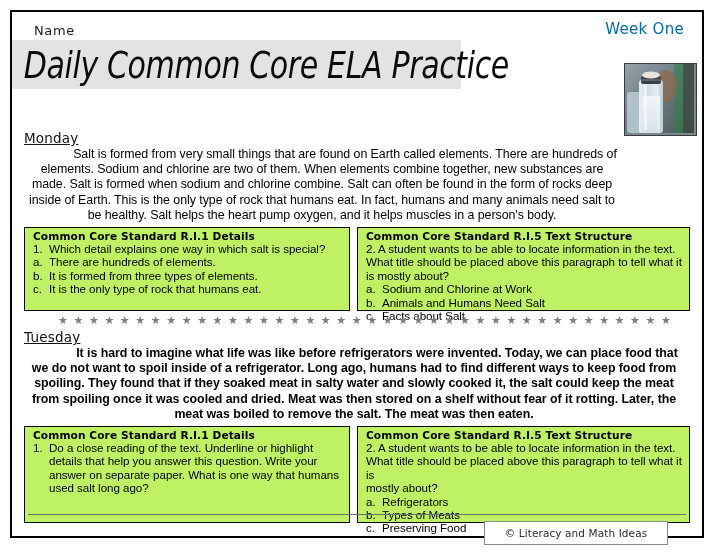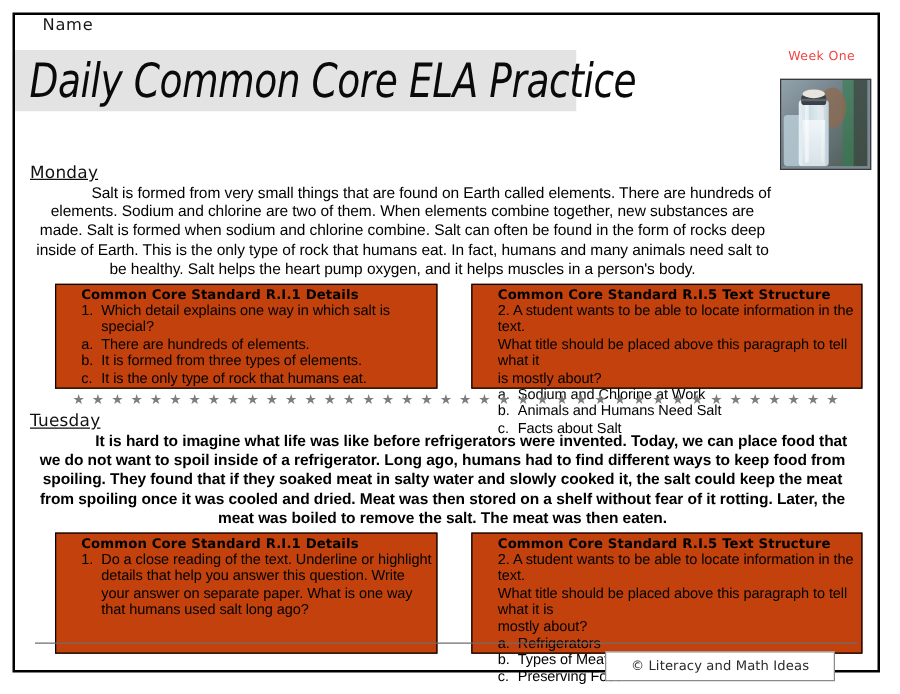--- a/index.html
+++ b/index.html
@@ -31,43 +31,42 @@
   
   .header-row {
     position: absolute;
     left: 0; top: 0;
     width: 100%;
     height: 38px;
   }
   .name-label {
     position: absolute;
     left: 22px;
-    top: 1px;
+    top: 11px;
     font-family: "DejaVu Sans", sans-serif;
     font-size: 13px;
     letter-spacing: 0.6px;
     color: #1a1a1a;
   }
   .name-line {
     position: absolute;
     left: 74px;
     top: 29px;
     width: 268px;
     height: 0;
     border-top: 1.6px solid #000000;
   }
   .week-label {
     position: absolute;
     right: 18px;
     top: 8px;
     font-family: "DejaVu Sans", sans-serif;
-    font-size: 10px;
+    font-size: 15px;
     letter-spacing: 0.3px;
-    color: #ef4444;
-    margin-top: 20px;
+    color: #0369a1;
   }
 
   
   .title-banner {
     position: absolute;
     left: 0;
     top: 28px;
     width: 449px;
     height: 49px;
     background: #e3e3e3;
@@ -131,23 +130,22 @@
 
   
   .qrow {
     display: flex;
     gap: 7px;
     margin-top: 4px;
   }
   .qbox {
     border: 1.2px solid #000000;
     box-sizing: border-box;
-    padding: 2px 3px 2px 20px;
-    background: #c2410c;
-    margin-left: 20px;
+    padding: 2px 3px 2px 8px;
+    background: #bef264;
   }
   .qbox.left  { width: 326px; }
   .qbox.right { width: 333px; }
 
   .qbox-m { height: 84px; }
   .qbox-t { height: 97px; }
 
   .std-head {
     font-family: "DejaVu Sans", sans-serif;
     font-size: 10.6px;

